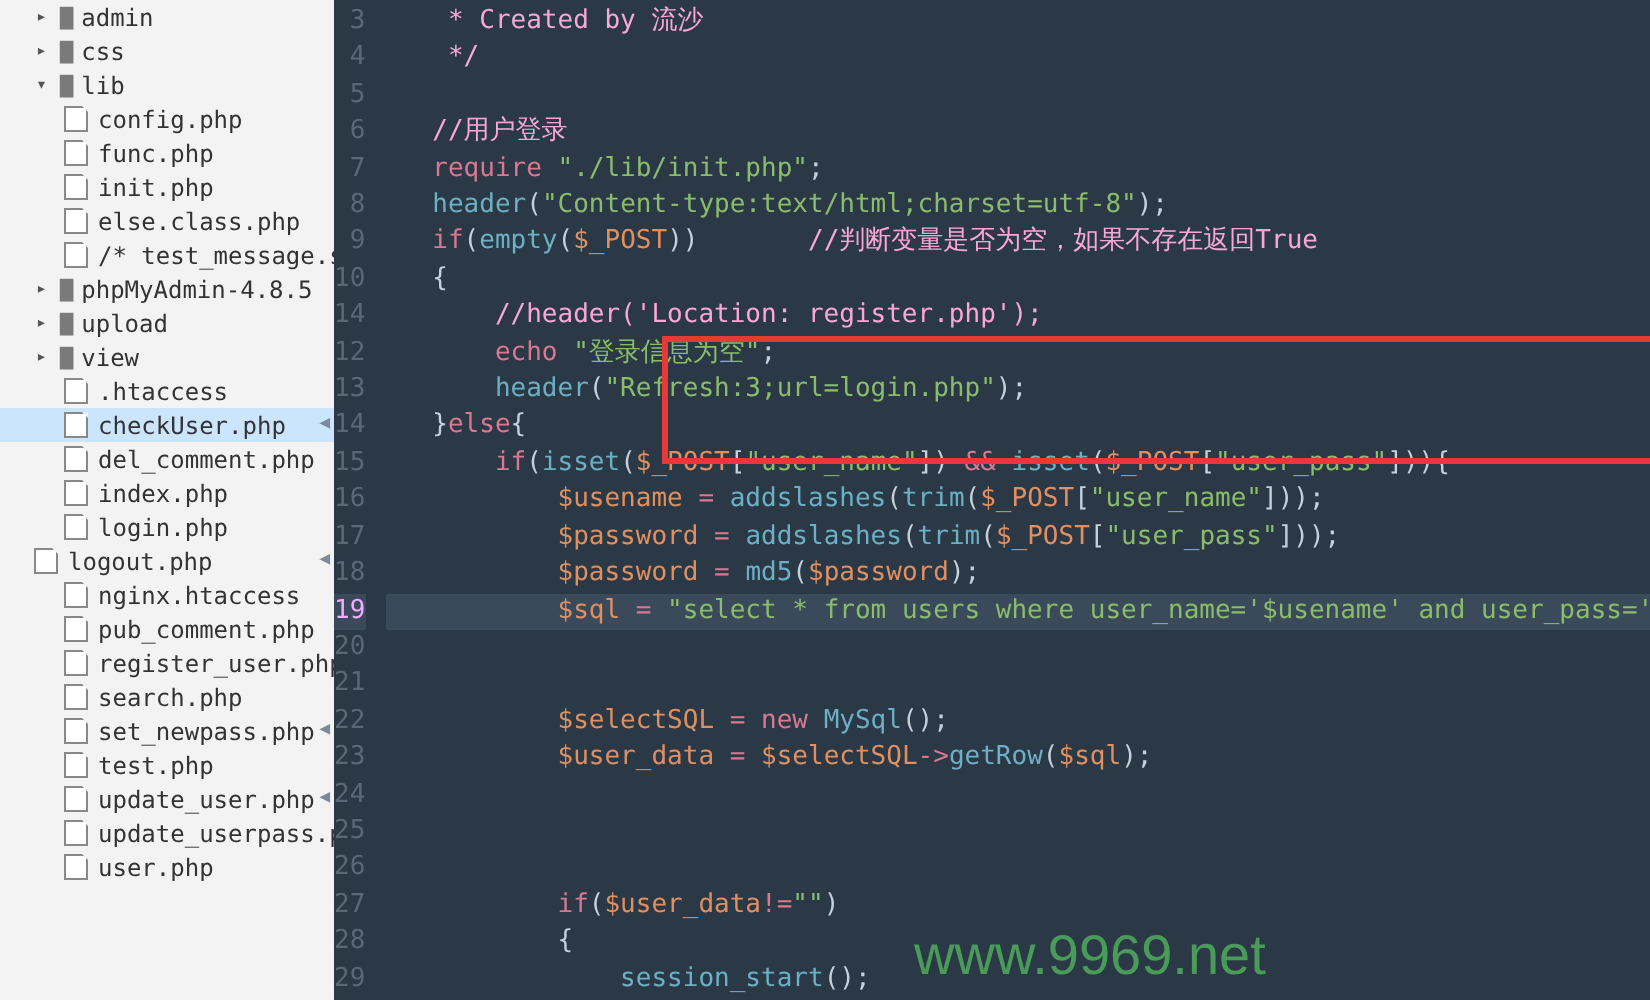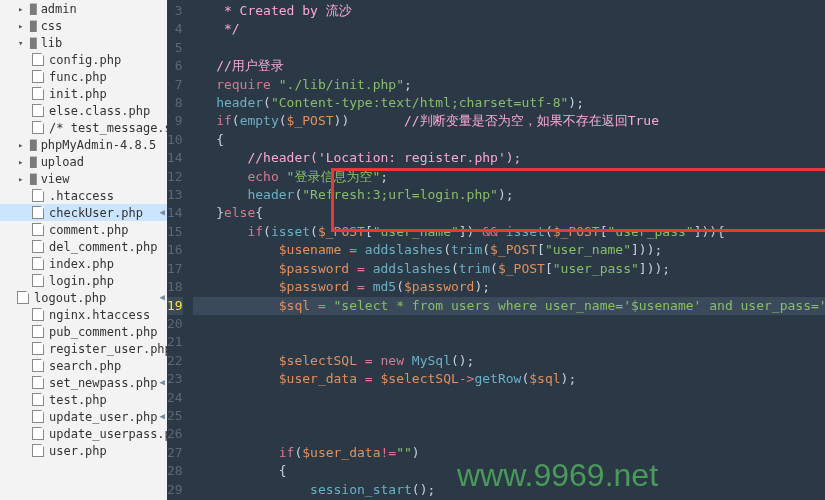--- a/index.html
+++ b/index.html
@@ -12,21 +12,21 @@
 .arrow { font-size: 9px; margin-right: 3px; color: #555; width: 9px; display: inline-block; }
 .folder-icon { color: #7a7a7a; margin-right: 4px; font-size: 11px; }
 .file-icon { width: 12px; height: 13px; border: 1px solid #888; margin-right: 5px; position: relative; background: #fff; flex-shrink: 0; }
 .file-icon::before { content: ''; position: absolute; right: -1px; top: -1px; width: 0; height: 0; border-left: 3px solid transparent; border-top: 3px solid #f3f3f3; }
 .arrowmark { color: #7a8a9a; font-size: 9px; position: absolute; right: 2px; top: 3px; }
 
 .editor { flex: 1; display: flex; background: #2b3946; position: relative; overflow: hidden; }
 .gutter { width: 40px; background: #2b3946; text-align: right; padding-right: 10px; color: #5a6876; font-size: 13px; line-height: 18.4px; padding-top: 2px; }
 .code { flex: 1; color: #c5d0da; font-size: 13px; line-height: 18.4px; white-space: pre; padding-top: 2px; }
 .highlight-box { position: absolute; border: 3px solid #e83838; left: 164px; top: 168px; width: 572px; height: 64px; pointer-events: none; z-index: 10; }
-.watermark { position: absolute; left: 290px; bottom: 6px; font-size: 32px; color: #4a9a5a; font-family: Arial, sans-serif; font-weight: 300; z-index: 5; }
+.watermark { position: absolute; left: 290px; bottom: 6px; font-size: 28px; color: #4a9a5a; font-family: Arial, sans-serif; font-weight: 300; z-index: 5; }
 
 .c-comment { color: #f9a8d4; }
 .c-keyword { color: #d97890; }
 .c-string { color: #8abd6b; }
 .c-fn { color: #6bb0c4; }
 .c-var { color: #e09060; }
 .c-punct { color: #c5d0da; }
 .c-op { color: #d97890; }
 </style>
 </head>
@@ -84,24 +84,20 @@
       <span>view</span>
     </div>
     <div class="tree-item indent-2">
       <span class="file-icon"></span>
       <span>.htaccess</span>
     </div>
     <div class="tree-item indent-2 selected" style="position: relative;">
       <span class="file-icon"></span>
       <span>checkUser.php</span>
       <span class="arrowmark">◀</span>
-    </div>
-    <div class="tree-item indent-2">
-      <span class="file-icon"></span>
-      <span>comment.php</span>
     </div>
     <div class="tree-item indent-2">
       <span class="file-icon"></span>
       <span>del_comment.php</span>
     </div>
     <div class="tree-item indent-2">
       <span class="file-icon"></span>
       <span>index.php</span>
     </div>
     <div class="tree-item indent-2">
@@ -164,21 +160,21 @@
       <div>9</div>
       <div>10</div>
       <div>14</div>
       <div>12</div>
       <div>13</div>
       <div>14</div>
       <div>15</div>
       <div>16</div>
       <div>17</div>
       <div>18</div>
-      <div style="background:#3a4a5a;color:#fde047;">19</div>
+      <div style="background:#3a4a5a;color:#f0abfc;">19</div>
       <div>20</div>
       <div>21</div>
       <div>22</div>
       <div>23</div>
       <div>24</div>
       <div>25</div>
       <div>26</div>
       <div>27</div>
       <div>28</div>
       <div>29</div>

